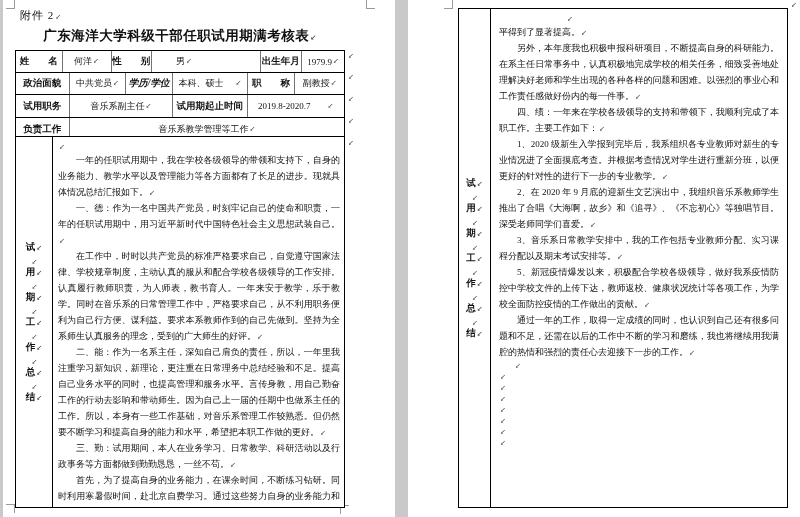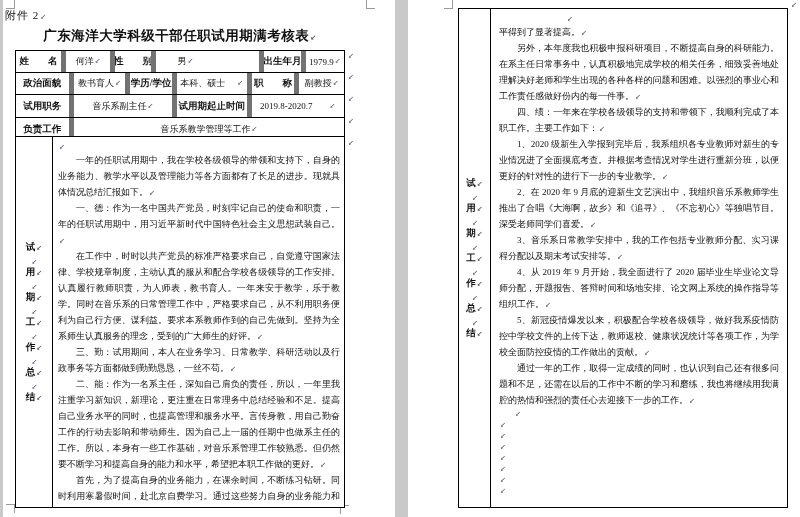--- a/index.html
+++ b/index.html
@@ -15,38 +15,38 @@
 
   
   .crop{position:absolute;width:8px;height:8px;}
   .crop.tl{border-right:1px solid #9a9a9a;border-bottom:1px solid #9a9a9a;}
   .crop.tr{border-left:1px solid #9a9a9a;border-bottom:1px solid #9a9a9a;}
   .crop.bl{border-right:1px solid #9a9a9a;border-top:1px solid #9a9a9a;}
   .crop.br{border-left:1px solid #9a9a9a;border-top:1px solid #9a9a9a;}
 
   .pil{font-size:7px;color:#445;line-height:1;vertical-align:baseline;padding-left:1px;}
 
-  .attachment{position:absolute;left:2px;top:8px;font-size:11px;letter-spacing:1px;}
+  .attachment{position:absolute;left:17px;top:8px;font-size:11px;letter-spacing:1px;}
   .doc-title{
     position:absolute;left:12px;top:27px;width:330px;text-align:center;
     font-family:"Liberation Sans","DejaVu Sans",sans-serif;
     font-weight:bold;font-size:13.5px;letter-spacing:0.5px;white-space:nowrap;
   }
 
   .form-table{
     position:absolute;left:12px;top:50px;width:330px;
     border:1px solid #000;box-sizing:border-box;background:#fff;
   }
   .form-row{display:flex;}
   .form-row + .form-row{border-top:1px solid #000;}
   .form-cell{
     box-sizing:border-box;display:flex;align-items:center;justify-content:center;
     font-size:9px;overflow:hidden;white-space:nowrap;
   }
-  .form-cell + .form-cell{border-left:5px solid #737373;}
+  .form-cell + .form-cell{border-left:1px solid #737373;}
   .form-cell.bold{font-weight:bold;font-size:9.5px;}
 
   .big-table{
     position:absolute;left:12px;width:330px;
     border:1px solid #000;box-sizing:border-box;display:flex;background:#fff;
   }
   #bigtable-left{top:136px;height:372px;}
   #bigtable-right{top:8px;height:500px;}
   .sidebar{
     border-right:1px solid #000;box-sizing:border-box;
@@ -110,24 +110,24 @@
         <div class="form-cell" style="width: 50px;">
           <span>1979.9</span>
           <span class="pil">↙</span>
         </div>
       </div>
       <div class="form-row" style="height: 21px;">
         <div class="form-cell bold" style="width: 53px;">
           <span>政治面貌</span>
         </div>
         <div class="form-cell" style="width: 57px;">
-          <span>教书育人</span>
-          <span class="pil">↙</span>
-        </div>
-        <div class="form-cell bold" style="width: 47px;">
+          <span>中共党员</span>
+          <span class="pil">↙</span>
+        </div>
+        <div class="form-cell bold" style="width: 47px; font-style: italic;">
           <span>学历/学位</span>
         </div>
         <div class="form-cell" style="width: 75px; gap: 11px;">
           <span>本科、硕士</span>
           <span class="pil">↙</span>
         </div>
         <div class="form-cell bold" style="width: 48px;">
           <span>职　　称</span>
         </div>
         <div class="form-cell" style="width: 50px;">
@@ -182,22 +182,22 @@
         <div class="sb-gap"><span class="pil">↙</span></div>
         <div class="sb-char"><span>总</span><span class="pil">↙</span></div>
         <div class="sb-gap"><span class="pil">↙</span></div>
         <div class="sb-char"><span>结</span><span class="pil">↙</span></div>
       </div>
     <div class="textcell" id="text-left">
         <div class="empty-line"><span class="pil">↙</span></div>
         <div class="para"><span>一年的任职试用期中，我在学校各级领导的带领和支持下，自身的业务能力、教学水平以及管理能力等各方面都有了长足的进步。现就具体情况总结汇报如下。</span><span class="pil">↙</span></div>
         <div class="para"><span>一、德：作为一名中国共产党员，时刻牢记自己的使命和职责，一年的任职试用期中，用习近平新时代中国特色社会主义思想武装自己。</span><span class="pil">↙</span></div>
         <div class="para"><span>在工作中，时时以共产党员的标准严格要求自己，自觉遵守国家法律、学校规章制度，主动认真的服从和配合学校各级领导的工作安排。认真履行教师职责，为人师表，教书育人。一年来安于教学，乐于教学。同时在音乐系的日常管理工作中，严格要求自己，从不利用职务便利为自己行方便、谋利益。要求本系教师作到的自己先做到。坚持为全系师生认真服务的理念，受到的广大师生的好评。</span><span class="pil">↙</span></div>
+        <div class="para"><span>二、能：作为一名系主任，深知自己肩负的责任，所以，一年里我注重学习新知识，新理论，更注重在日常理务中总结经验和不足。提高自己业务水平的同时，也提高管理和服务水平。言传身教，用自己勤奋工作的行动去影响和带动师生。因为自己上一届的任期中也做系主任的工作。所以，本身有一些工作基础，对音乐系管理工作较熟悉。但仍然要不断学习和提高自身的能力和水平，希望把本职工作做的更好。</span><span class="pil">↙</span></div>
         <div class="para"><span>三、勤：试用期间，本人在业务学习、日常教学、科研活动以及行政事务等方面都做到勤勤恳恳，一丝不苟。</span><span class="pil">↙</span></div>
-        <div class="para"><span>二、能：作为一名系主任，深知自己肩负的责任，所以，一年里我注重学习新知识，新理论，更注重在日常理务中总结经验和不足。提高自己业务水平的同时，也提高管理和服务水平。言传身教，用自己勤奋工作的行动去影响和带动师生。因为自己上一届的任期中也做系主任的工作。所以，本身有一些工作基础，对音乐系管理工作较熟悉。但仍然要不断学习和提高自身的能力和水平，希望把本职工作做的更好。</span><span class="pil">↙</span></div>
         <div class="para"><span>首先，为了提高自身的业务能力，在课余时间，不断练习钻研。同时利用寒暑假时间，赴北京自费学习。通过这些努力自身的业务能力和教学水</span></div>
       </div>
   </div>
 </div>
 
 <div style="position:absolute;left:395px;top:0;width:13px;height:517px;background:#c9c9c9;"></div>
 
 <div class="page" id="page-right">
   <div class="crop tl"></div>
   <span class="pil corner-pil">↙</span>
@@ -219,21 +219,20 @@
         <div class="sb-char"><span>结</span><span class="pil">↙</span></div>
       </div>
     <div class="textcell" id="text-right">
         <div class="empty-line" style="padding-left: 67px;"><span class="pil">↙</span></div>
         <div class="para noindent"><span>平得到了显著提高。</span><span class="pil">↙</span></div>
         <div class="para"><span>另外，本年度我也积极申报科研项目，不断提高自身的科研能力。在系主任日常事务中，认真积极地完成学校的相关任务，细致妥善地处理解决好老师和学生出现的各种各样的问题和困难。以强烈的事业心和工作责任感做好份内的每一件事。</span><span class="pil">↙</span></div>
         <div class="para"><span>四、绩：一年来在学校各级领导的支持和带领下，我顺利完成了本职工作。主要工作如下：</span><span class="pil">↙</span></div>
         <div class="para"><span>1、2020 级新生入学报到完毕后，我系组织各专业教师对新生的专业情况进了全面摸底考查。并根据考查情况对学生进行重新分班，以便更好的针对性的进行下一步的专业教学。</span><span class="pil">↙</span></div>
         <div class="para"><span>2、在 2020 年 9 月底的迎新生文艺演出中，我组织音乐系教师学生推出了合唱《大海啊，故乡》和《追寻》、《不忘初心》等独唱节目。深受老师同学们喜爱。</span><span class="pil">↙</span></div>
         <div class="para"><span>3、音乐系日常教学安排中，我的工作包括专业教师分配、实习课程分配以及期末考试安排等。</span><span class="pil">↙</span></div>
-        <div class="para"><span>4、从 2019 年 9 月开始，我全面进行了 2020 届毕业生毕业论文导师分配，开题报告、答辩时间和场地安排、论文网上系统的操作指导等组织工作。</span><span class="pil">↙</span></div>
         <div class="para"><span>5、新冠疫情爆发以来，积极配合学校各级领导，做好我系疫情防控中学校文件的上传下达，教师返校、健康状况统计等各项工作，为学校全面防控疫情的工作做出的贡献。</span><span class="pil">↙</span></div>
         <div class="para"><span>通过一年的工作，取得一定成绩的同时，也认识到自己还有很多问题和不足，还需在以后的工作中不断的学习和磨练，我也将继续用我满腔的热情和强烈的责任心去迎接下一步的工作。</span><span class="pil">↙</span></div>
         <div class="pil-line" style="padding-left: 15px;"><span class="pil">↙</span></div>
         <div class="pil-line"><span class="pil">↙</span></div>
         <div class="pil-line"><span class="pil">↙</span></div>
         <div class="pil-line"><span class="pil">↙</span></div>
         <div class="pil-line"><span class="pil">↙</span></div>
         <div class="pil-line"><span class="pil">↙</span></div>
         <div class="pil-line"><span class="pil">↙</span></div>
         <div class="pil-line"><span class="pil">↙</span></div>

